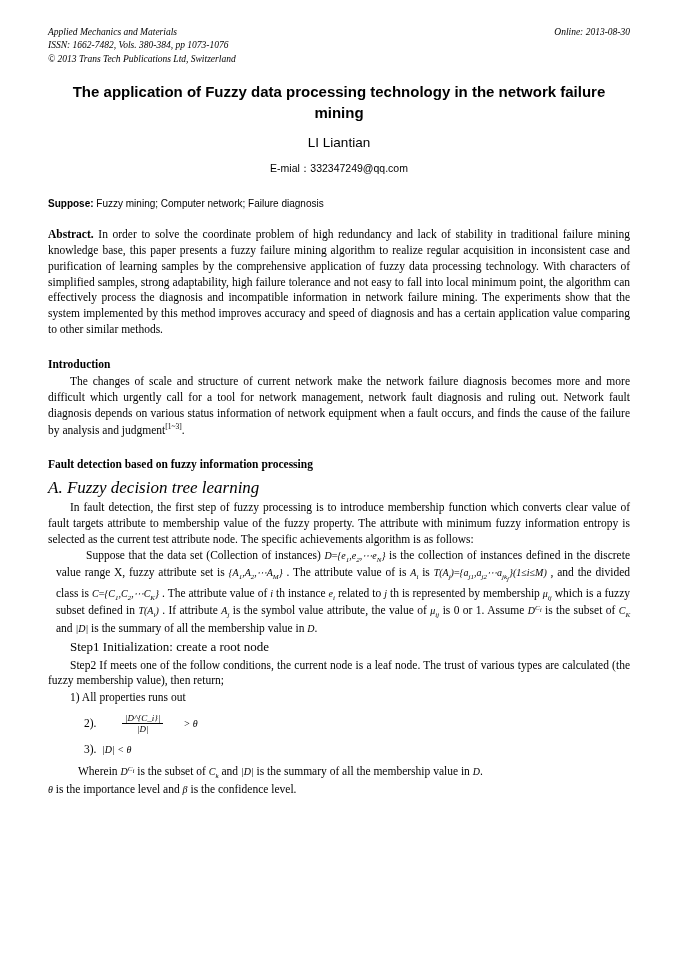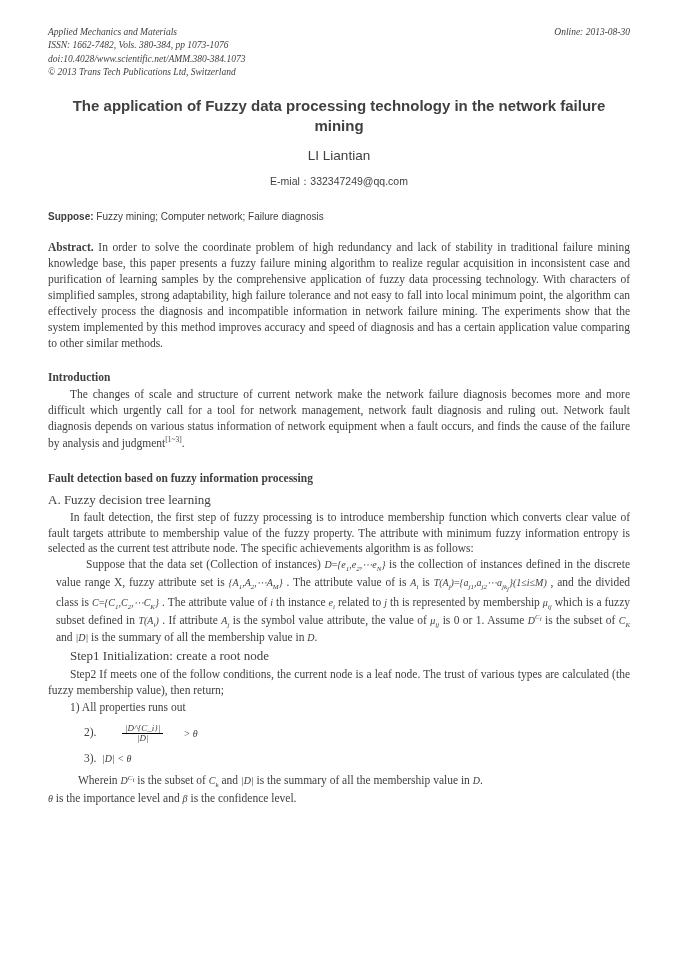--- a/index.html
+++ b/index.html
@@ -9,21 +9,21 @@
   }
   .page {
     width: 678px;
     height: 959px;
     background: #ffffff;
     position: relative;
     margin: 0 auto;
     box-sizing: border-box;
     padding: 26px 48px 20px 48px;
     font-family: "Liberation Serif", serif;
-    color: #404040;
+    color: #000000;
     overflow: hidden;
   }
   .header {
     font-size: 9.5px;
     line-height: 1.42;
     font-style: italic;
     margin-bottom: 2px;
   }
   .header-row {
     display: flex;
@@ -75,21 +75,22 @@
     text-align: justify;
   }
   .abstract .lead { font-weight: bold; }
 
   h2.sec {
     font-size: 11.5px;
     font-weight: bold;
     margin: 20px 0 4px 0;
   }
   h3.subsec {
-    font-size: 13px;
+    font-size: 17px;
+    font-style: italic;
     margin: 8px 0 2px 0;
     font-weight: normal;
   }
   p.body {
     font-size: 11.5px;
     line-height: 1.38;
     text-align: justify;
     margin: 0 0 0 0;
     text-indent: 22px;
   }
@@ -136,21 +137,20 @@
 </head>
 <body>
 
 <div class="page">
 
   <div class="header">
     <div class="header-row">
       <div class="header-left">
         <div>Applied Mechanics and Materials</div>
         <div>ISSN: 1662-7482, Vols. 380-384, pp 1073-1076</div>
-        <div>doi:10.4028/www.scientific.net/AMM.380-384.1073</div>
         <div>© 2013 Trans Tech Publications Ltd, Switzerland</div>
       </div>
       <div class="header-right">
         <div>Online: 2013-08-30</div>
       </div>
     </div>
   </div>
 
   <div class="title">The application of Fuzzy data processing technology in the network failure mining</div>
   <div class="author">LI Liantian</div>

